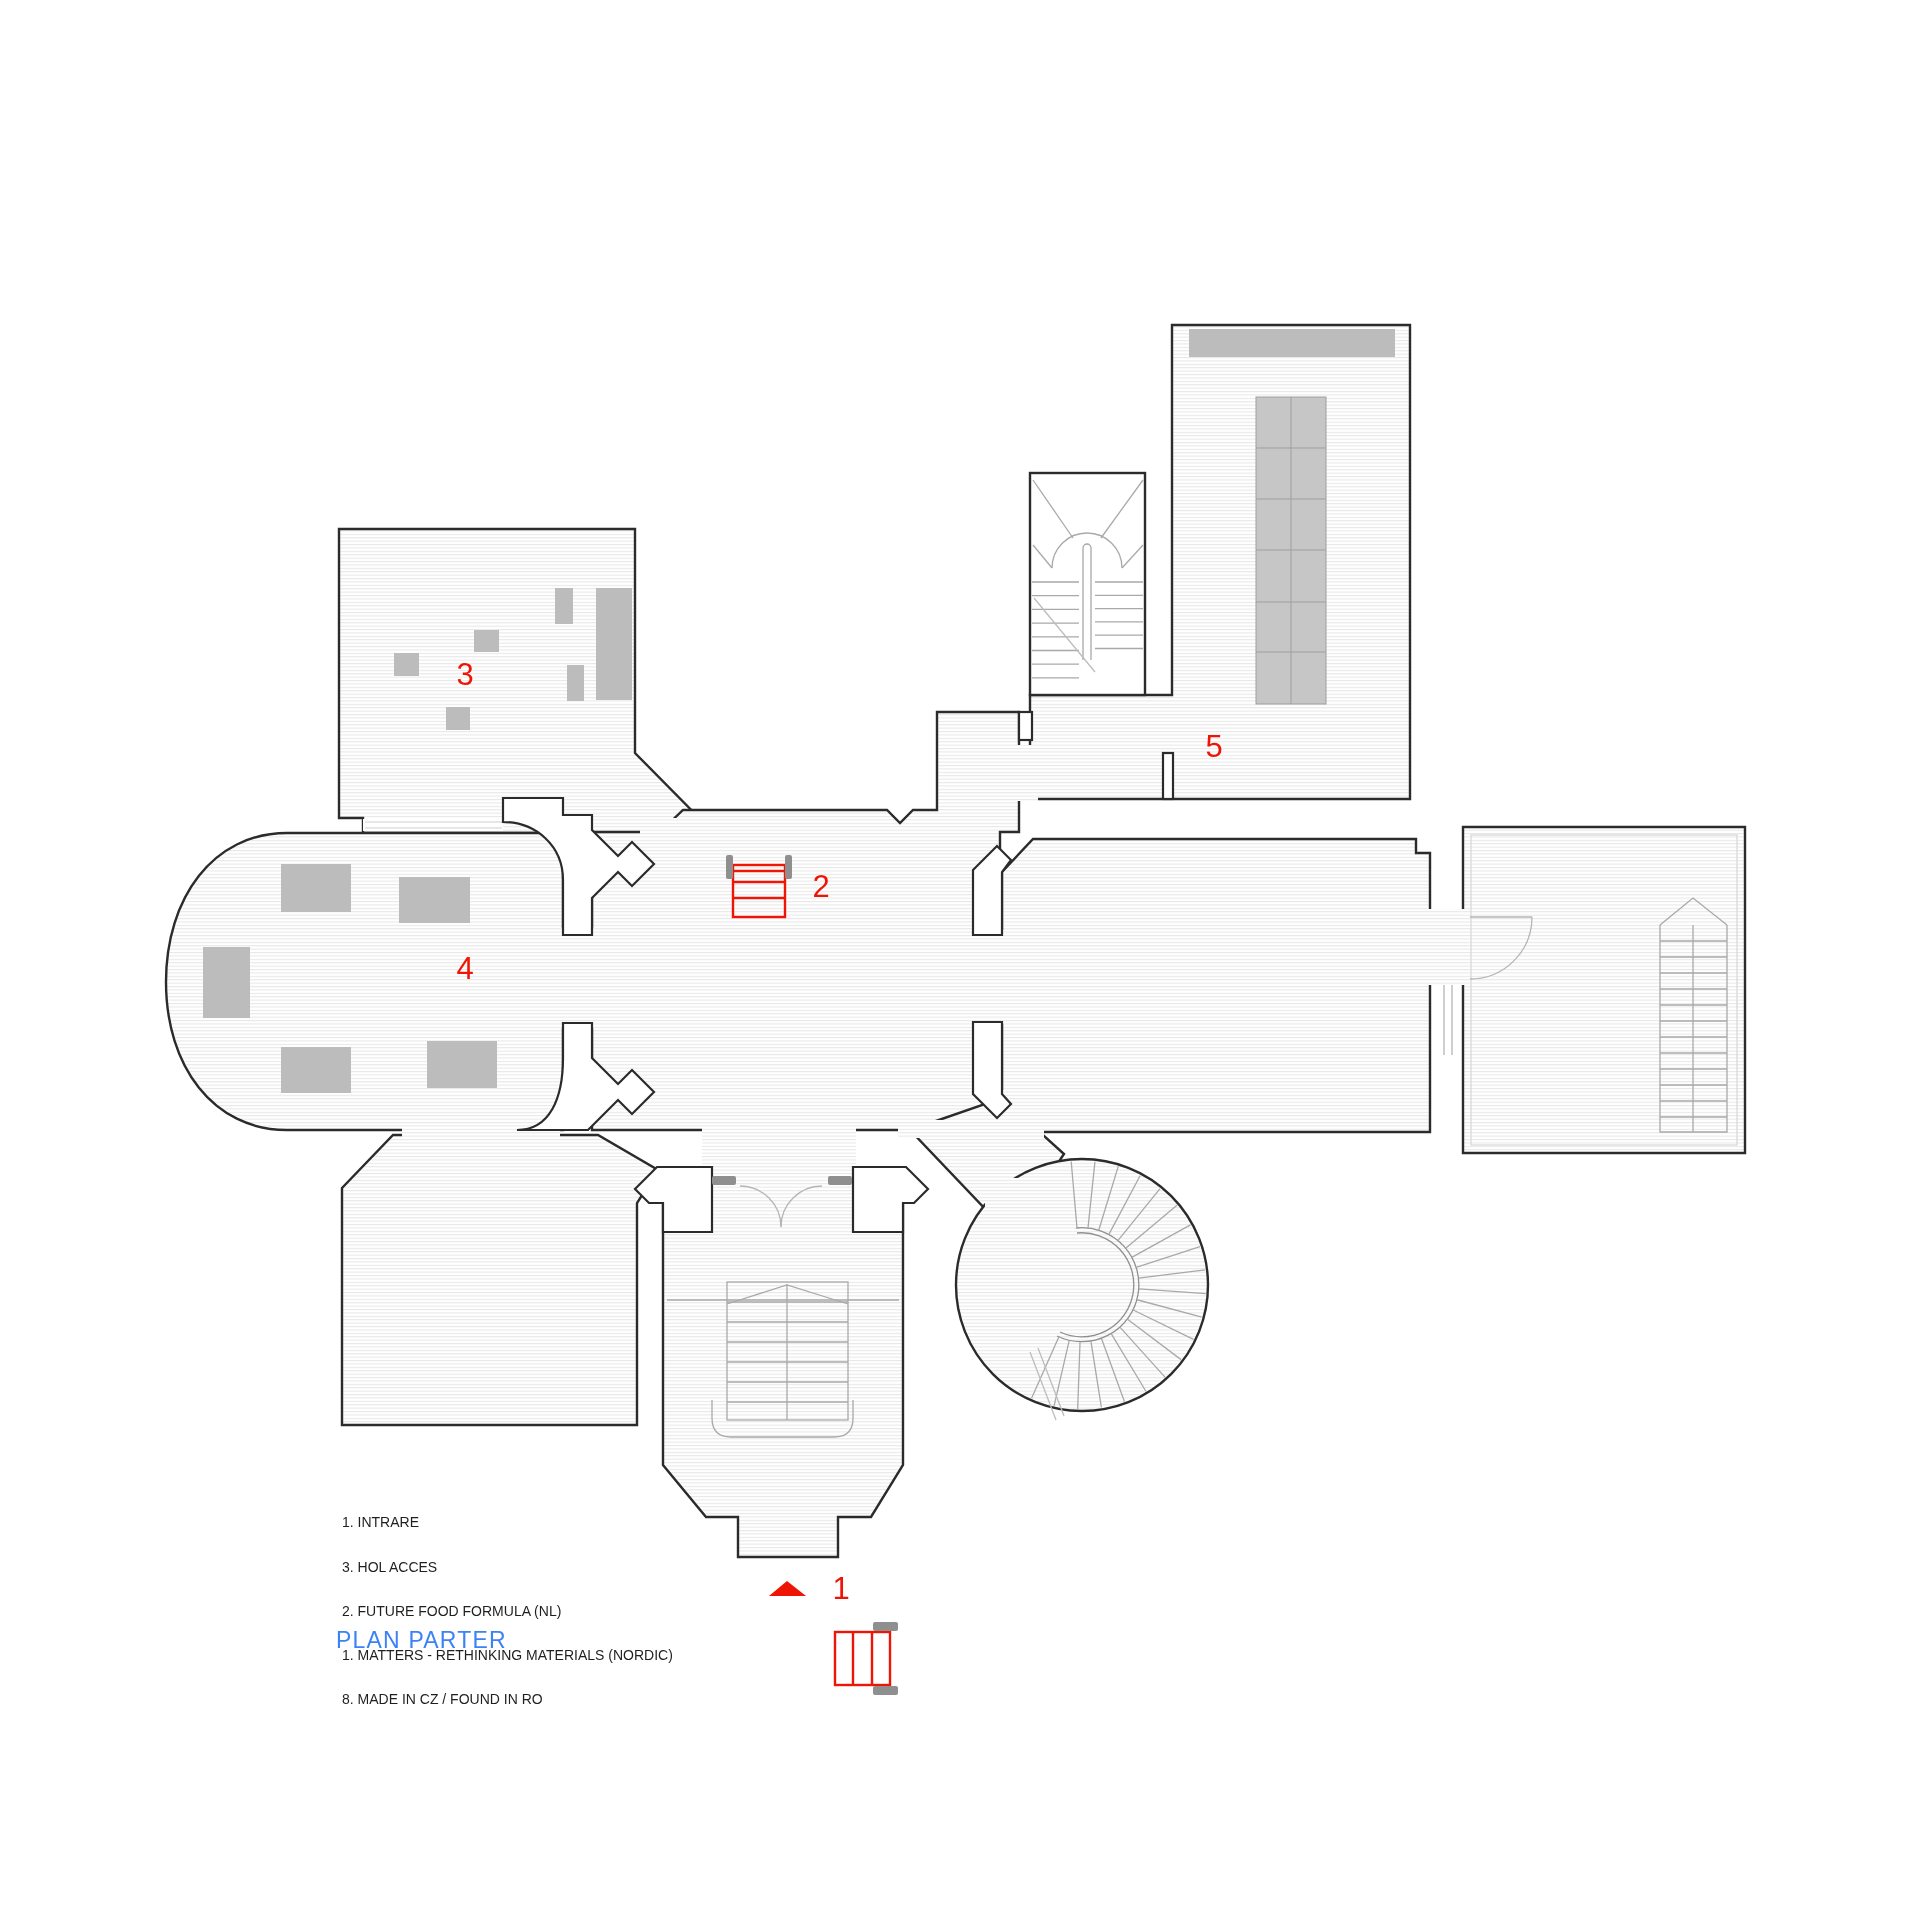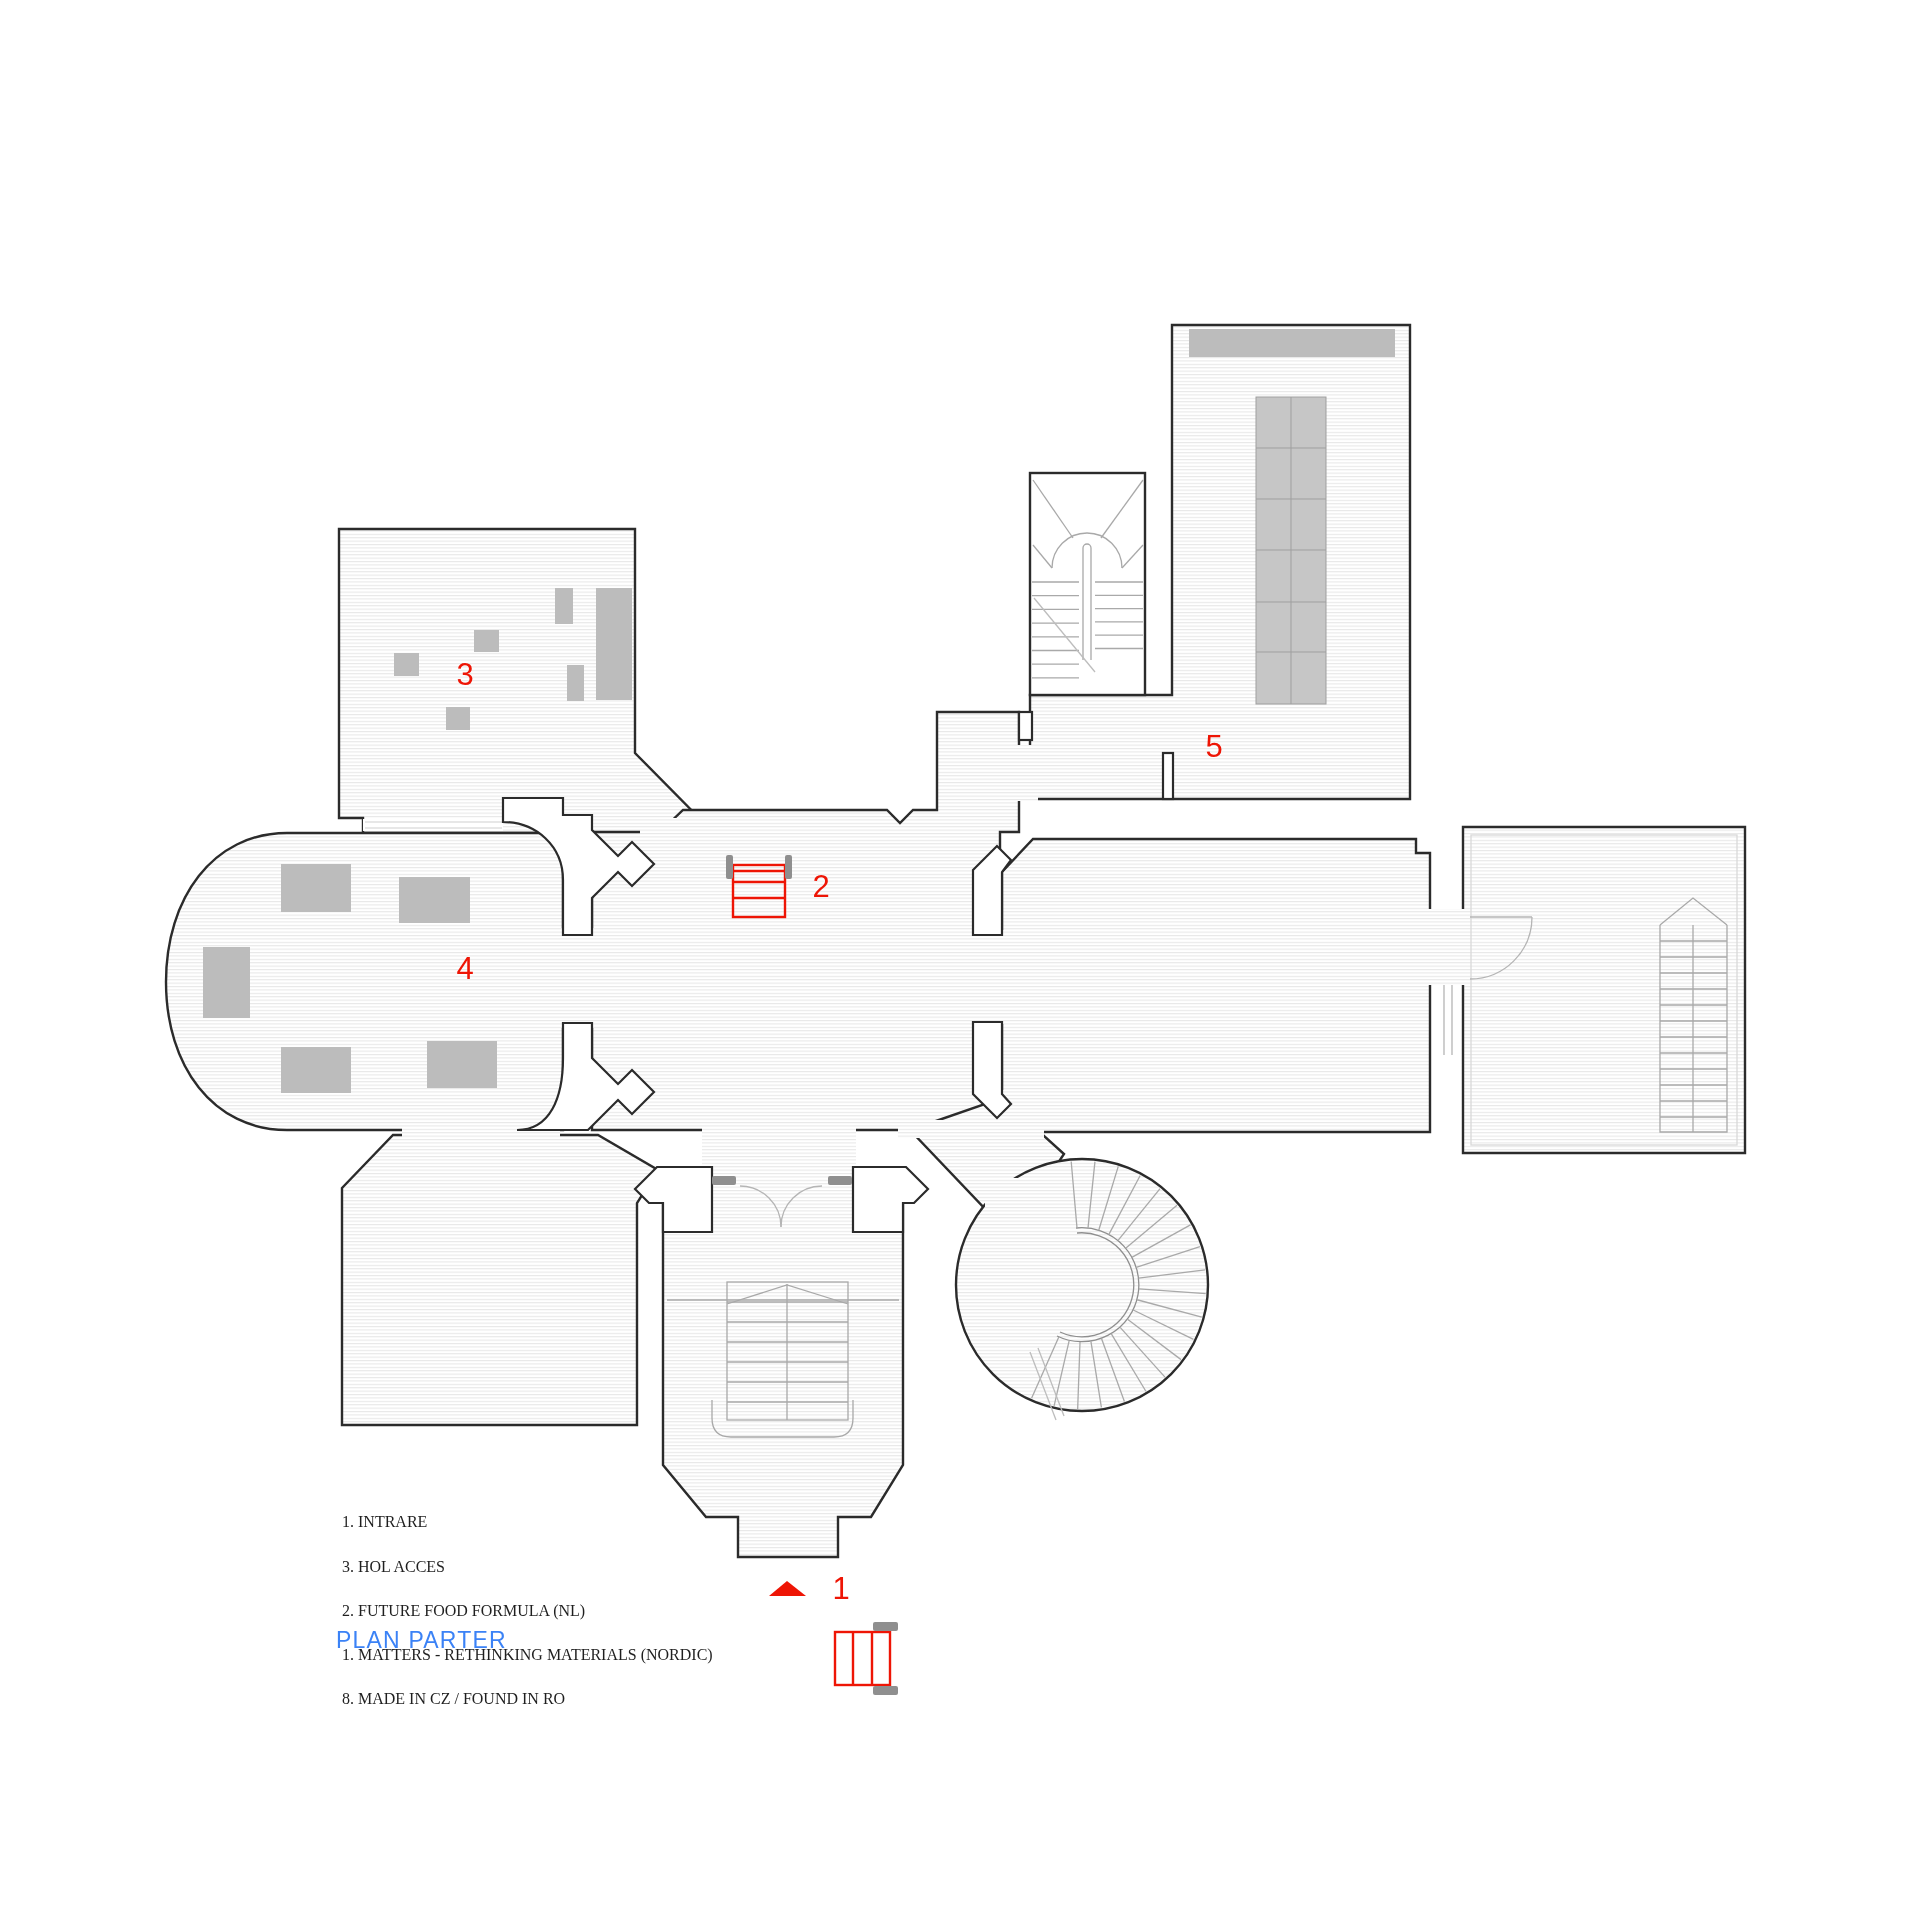--- a/index.html
+++ b/index.html
@@ -1,19 +1,19 @@
 <!DOCTYPE html>
 <html><head>
 <meta charset="utf-8">
 <style>
   html,body{margin:0;padding:0;background:#ffffff;}
   .page{position:relative;width:1920px;height:1920px;background:#ffffff;overflow:hidden;
         font-family:"Liberation Sans",sans-serif;}
   svg{position:absolute;left:0;top:0;}
-  .legend{position:absolute;left:342px;top:1486px;color:#1f1f1f;font-size:16px;line-height:14.7px;white-space:pre;font-family:Liberation Serif, serif;}
+  .legend{position:absolute;left:342px;top:1486px;color:#1f1f1f;font-size:14px;line-height:14.7px;white-space:pre;}
   .plan-title{position:absolute;left:336px;top:1627px;color:#3b82f6;font-size:23px;letter-spacing:1.2px;}
   .red-label{fill:#ee1505;font-family:"Liberation Sans",sans-serif;font-size:31px;}
 </style>
 </head>
 <body>
 
 <div class="page">
 
 <svg width="1920" height="1920" viewBox="0 0 1920 1920">
   <defs>

